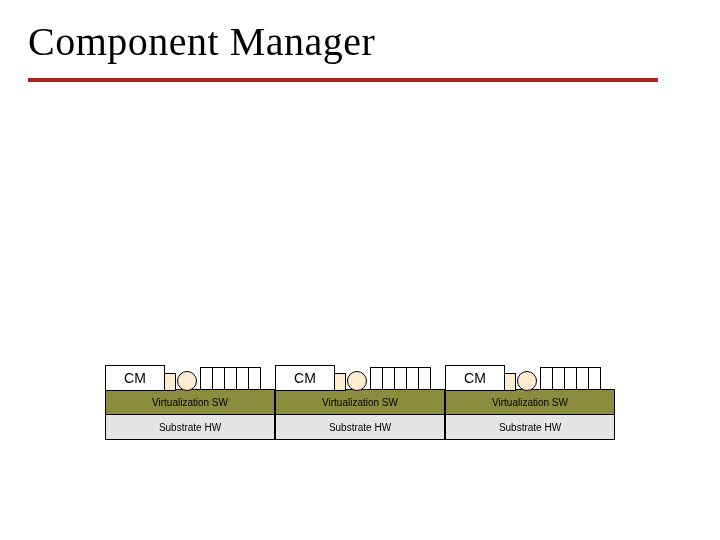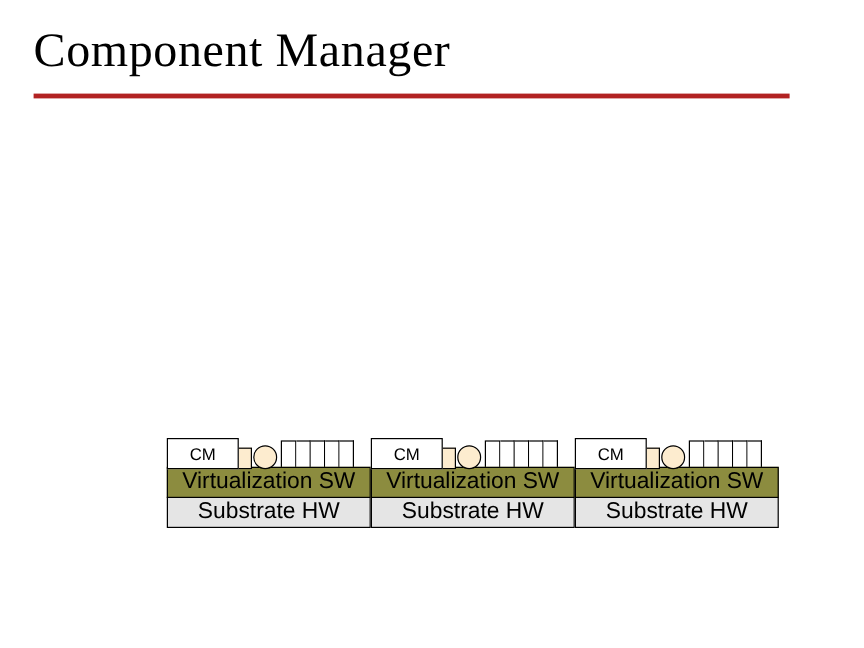--- a/index.html
+++ b/index.html
@@ -31,21 +31,21 @@
     width: 630px;
     height: 4px;
     background: #b22222;
   }
   .stacks {
     position: absolute;
     left: 71px;
     top: 358px;
     width: 578px;
     display: flex;
-    justify-content: flex-end;
+    justify-content: center;
   }
   .stack {
     width: 170px;
   }
   .row-top {
     height: 32px;
     display: flex;
     align-items: flex-end;
   }
   .cm-box {
@@ -103,21 +103,21 @@
   .slot:first-child {
     border-left: 1px solid #000;
   }
   .layer {
     height: 24px;
     border: 1px solid #000;
     display: flex;
     align-items: center;
     justify-content: center;
     font-family: Arial, Helvetica, sans-serif;
-    font-size: 19px;
+    font-size: 10px;
     position: relative;
   }
   .virt {
     background: #8c8c3f;
     margin-top: -1px;
     z-index: 1;
   }
   .sub {
     background: #e5e5e5;
     margin-top: -1px;

